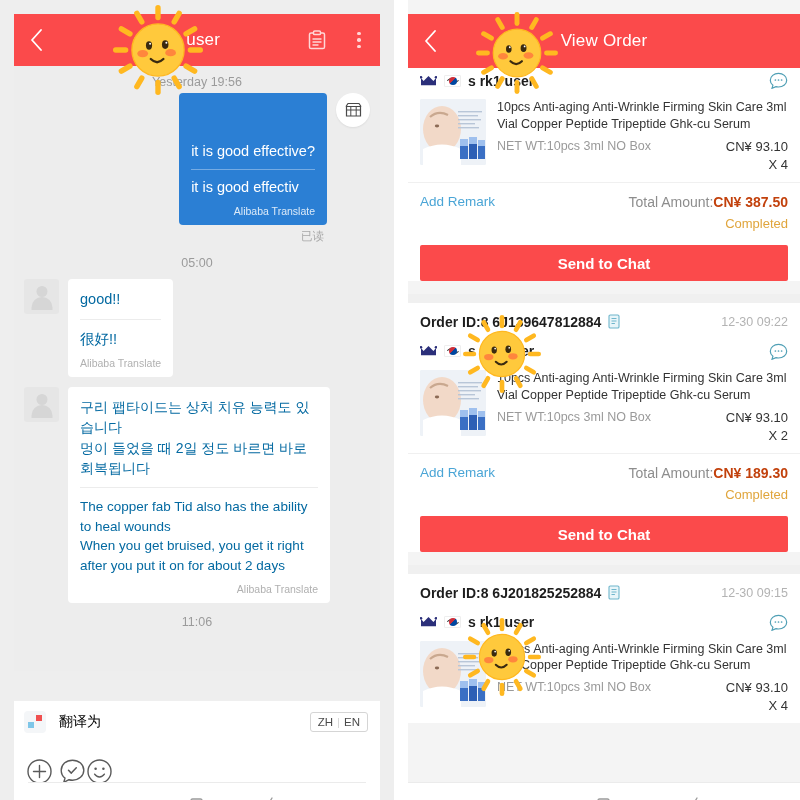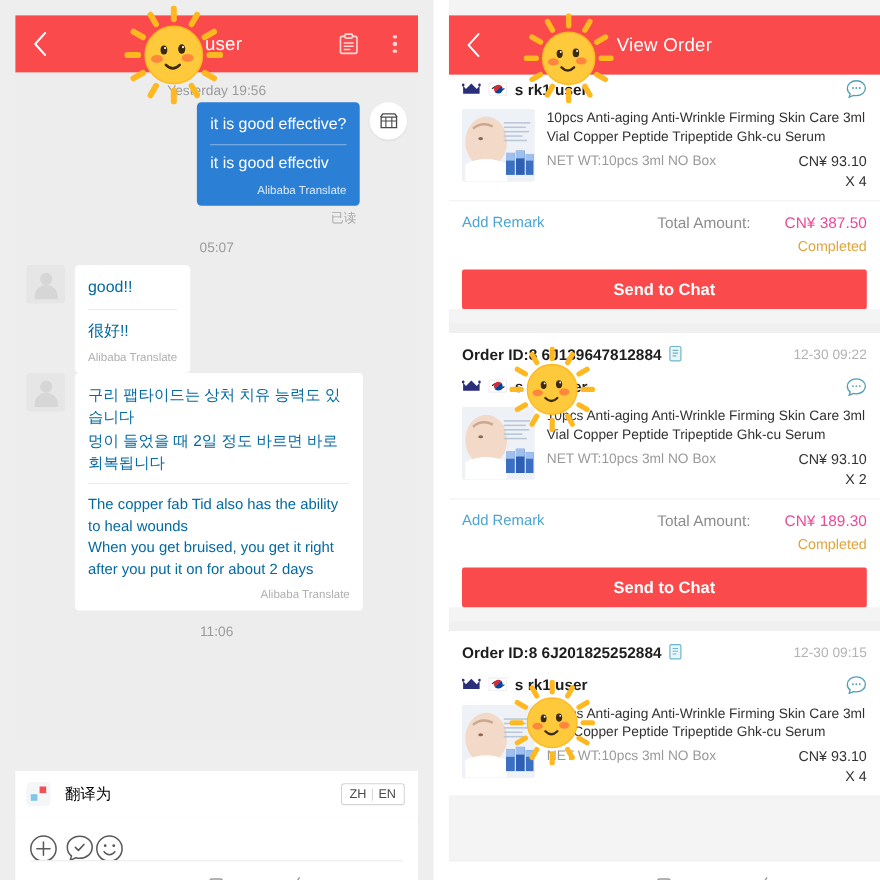--- a/index.html
+++ b/index.html
@@ -65,21 +65,21 @@
   }
   .avatar::after {
     content:""; position:absolute; left:50%; bottom:4px; transform:translateX(-50%);
     width:21px; height:13px; border-radius:11px 11px 0 0; background:#d6d6d6;
   }
 
   .bubble { max-width: 260px; border-radius: 4px; padding: 10px 12px 8px; position: relative; }
   .bubble.blue { background: #2b7fd4; color: #fff; }
   .bubble.white { background: #ffffff; color: #222; }
   .bubble .txt { font-size: 14.5px; line-height: 1.45; }
-  .bubble.blue .txt.orig { border-bottom: 1px solid rgba(255,255,255,.35); padding-bottom: 7px; margin-bottom: 7px; }
+  .bubble.blue .txt.orig { border-bottom: 1px solid rgba(255,255,255,.35); padding-bottom: 7px; margin-bottom: 7px; margin-top: 38px; }
   .bubble.white .txt.orig { border-bottom: 1px solid #ececec; padding-bottom: 9px; margin-bottom: 9px; }
   .tr-tag { font-size: 10.5px; text-align: right; margin-top: 7px; }
   .bubble.blue .tr-tag { color: #dceaf8; }
   .bubble.white .tr-tag { color: #b0b0b0; }
   .bubble.white .txt { color: #0369a1; }
 
   .shop-circle {
     width: 34px; height: 34px; border-radius: 50%; background: #fff;
     margin-left: 9px; flex: none; display:flex; align-items:center; justify-content:center;
     box-shadow: 0 1px 2px rgba(0,0,0,.07);
@@ -166,21 +166,21 @@
   .prod-meta { display:flex; align-items:flex-start; margin-top: 6px; }
   .prod-spec { font-size: 12.5px; color:#9a9a9a; flex:1; }
   .prod-price-wrap { text-align:right; flex:none; }
   .prod-price { font-size: 13px; color:#333; white-space:nowrap; }
   .prod-qty { font-size: 13px; color:#333; margin-top:3px; }
 
   .amount-block { border-top: 1px solid #f0f0f0; padding: 11px 12px 8px 12px; display:flex; align-items:flex-start; }
   .add-remark { font-size: 13.5px; color:#4aa5d6; }
   .amount-right { margin-left:auto; text-align:right; }
   .amount-line { font-size: 14px; color:#8d8d8d; }
-  .amount-line b { color:#ec4899; font-weight:normal;margin-left:31px; }
+  .amount-line b { color:#c2410c; font-weight:bold; }
   .order-status { font-size: 13px; color:#e0a53c; margin-top: 6px; }
 
   .send-chat-btn {
     display:block; margin: 6px 12px 13px 12px; height: 36px; line-height:38px;
     background:#fb4a4b; color:#fff; text-align:center; border-radius:2px;
     font-size: 15px; font-weight: bold;
   }
 
   
   .sun { position:absolute; pointer-events:none; z-index: 60; }
@@ -231,32 +231,32 @@
         <div class="shop-circle">
           <svg width="17" height="16" viewBox="0 0 17 16" fill="none" aria-hidden="true">
             <path d="M1.5 4.5h14v9.5h-14z" stroke="#4a4a4a" stroke-width="1.2"></path>
             <path d="M1 4.5L3 1.5h11l2 3" stroke="#4a4a4a" stroke-width="1.2" stroke-linejoin="round"></path>
             <path d="M5.8 4.5v9.5M11.2 4.5v9.5M1.5 8h14" stroke="#4a4a4a" stroke-width="1"></path>
           </svg>
         </div>
       </div>
       <div class="read-mark">已读</div>
 
-      <div class="timestamp">05:07</div>
+      <div class="timestamp">05:00</div>
 
       <div class="row in">
         <div class="avatar"></div>
         <div class="bubble white" style="min-width:95px">
           <div class="txt orig">good!!</div>
           <div class="txt">很好!!</div>
           <div class="tr-tag" style="text-align:left">Alibaba Translate</div>
         </div>
       </div>
 
-      <div class="row in" style="margin-top:0">
+      <div class="row in" style="margin-top:10px">
         <div class="avatar"></div>
         <div class="bubble white" style="max-width:262px">
           <div class="txt orig" style="white-space:pre-wrap; font-size:14px;">구리 팹타이드는 상처 치유 능력도 있습니다
 멍이 들었을 때 2일 정도 바르면 바로 회복됩니다</div>
           <div class="txt" style="white-space:pre-wrap; font-size:13.5px;">The copper fab Tid also has the ability to heal wounds
 When you get bruised, you get it right after you put it on for about 2 days</div>
           <div class="tr-tag">Alibaba Translate</div>
         </div>
       </div>
 

